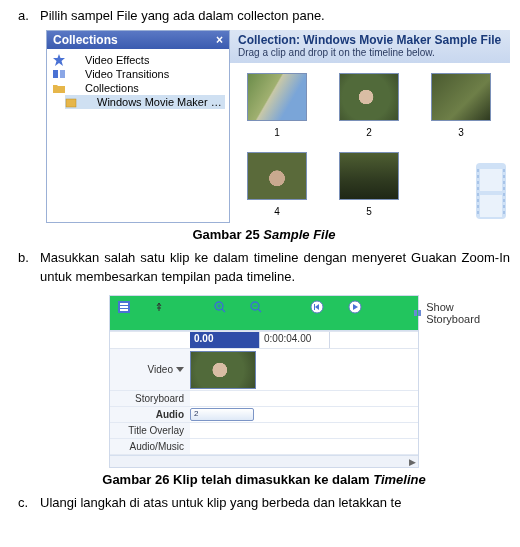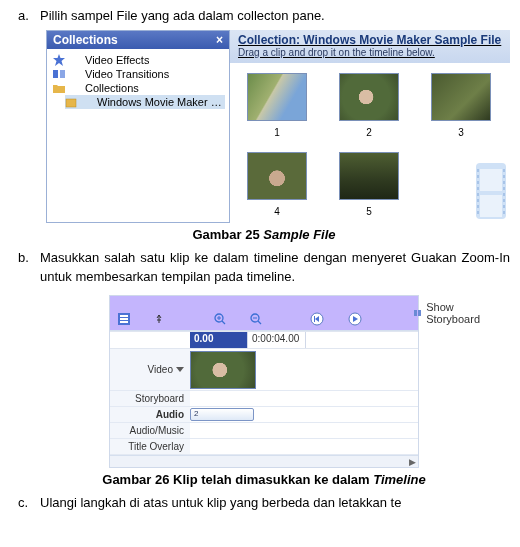--- a/index.html
+++ b/index.html
@@ -18,46 +18,46 @@
     .close-x { font-weight: 700; cursor: default; }
     .tree { padding: 4px 4px 6px 6px; font-size: 11px; }
     .tree-row { display: flex; align-items: center; padding: 1px 0; gap: 20px; }
     .tree-row.sel { background: #cfe0f2; }
     .tree-ind1 { margin-left: 12px; }
     .tree-label { white-space: nowrap; overflow: hidden; text-overflow: ellipsis; }
     .ic { width: 12px; height: 12px; display: inline-block; flex-shrink: 0; }
     .ic-star svg, .ic-trans svg, .ic-folder svg, .ic-bin svg { display: block; }
 
     .clips-pane { flex: 1; background: #fff; position: relative; }
-    .clips-header { background: linear-gradient(#dbe5f4,#c8d7ef); padding: 3px 8px 5px; text-decoration: underline; }
+    .clips-header { background: linear-gradient(#dbe5f4,#c8d7ef); padding: 3px 8px 5px; }
     .clips-title { font-weight: 700; font-size: 12px; color: #1a3a7a; }
     .clips-sub { font-size: 10px; color: #2a3a60; }
     .thumb-grid { display: flex; flex-wrap: wrap; gap: 14px 30px; padding: 10px 16px 6px; }
     .thumb-cell { width: 62px; display: flex; flex-direction: column; align-items: center; gap: 6px; }
     .thumb { width: 60px; height: 48px; border: 1px solid #7a90b8; background: #888; position: relative; overflow: hidden; }
     .thumb-num { font-size: 10px; }
     .film-strip { position: absolute; right: 0; bottom: 0; width: 38px; height: 100px; }
     
     .sc1 { background: linear-gradient(120deg,#6b8c4a 0%,#a0b070 40%,#c8c8a8 42%,#7aa5d8 70%); }
     .sc2 { background: radial-gradient(circle at 45% 50%,#d9bda4 0 18%,#516a3a 19% 60%,#3d4f2b 100%); }
     .sc3 { background: linear-gradient(135deg,#4a5a30 0%,#6e7f48 60%,#2f3a20 100%); }
     .sc4 { background: radial-gradient(circle at 50% 55%,#c9a98f 0 20%,#5a6a3a 21% 100%); }
     .sc5 { background: linear-gradient(180deg,#4e5e32 0%,#2f3a20 60%,#1f2715 100%); }
 
     
     .fig26 { margin: 8px auto 4px; width: 310px; background: #f3f6fb; border: 1px solid #cfd9ea; }
-    .tl-toolbar { display: flex; align-items: flex-end; gap: 24px; padding: 4px 8px; background: #c4b5fd; border-bottom: 1px solid #d5dfee; font-size: 11px; }
+    .tl-toolbar { display: flex; align-items: flex-start; gap: 24px; padding: 4px 8px; background: #22c55e; border-bottom: 1px solid #d5dfee; font-size: 11px; }
     .tl-ic { width: 14px; height: 14px; display: flex; align-items: center; justify-content: center; }
     .tl-btn { display: flex; align-items: center; gap: 4px; font-size: 11px; color: #333; padding: 1px 4px; border-radius: 2px; }
     .tl-sep { width: 1px; height: 14px; background: #c0c0c0; }
     .tl-time { display: flex; background: #fff; border-top: 1px solid #e0e6f0; border-bottom: 1px solid #e0e6f0; }
     .tl-left { width: 80px; }
     .tl-right { flex: 1; position: relative; }
     .tl-timehead { height: 16px; display: flex; font-size: 10px; color: #333; }
-    .tl-timehead .cell { width: 58px; border-right: 1px solid #d0d8e8; padding: 1px 4px; }
+    .tl-timehead .cell { width: 70px; border-right: 1px solid #d0d8e8; padding: 1px 4px; }
     .tl-timehead .cell.first { background: #2f4da8; color: #fff; font-weight: 700; }
     .tl-rows { display: flex; flex-direction: column; }
     .tl-row { display: flex; align-items: stretch; border-bottom: 1px solid #e3e9f3; min-height: 16px; }
     .tl-row.video { height: 42px; }
     .tl-row.audio { height: 16px; }
     .tl-row .lab { width: 80px; text-align: right; padding: 1px 6px; font-size: 10px; color: #333; display: flex; align-items: center; justify-content: flex-end; gap: 3px; }
     .tl-row .lab.bold { font-weight: 700; }
     .tl-row .track { flex: 1; background: #fff; position: relative; }
     .vid-clip { position: absolute; left: 0; top: 2px; width: 66px; height: 38px; border: 1px solid #6b84b6; overflow: hidden; }
     .aud-clip { position: absolute; left: 0; top: 1px; height: 13px; width: 64px; background: linear-gradient(#fff,#dfe9f7); border: 1px solid #7c95c6; border-radius: 2px; font-size: 8px; padding-left: 3px; color: #2a3a60; }
@@ -260,25 +260,25 @@
         <div class="lab">Storyboard</div>
         <div class="track"></div>
       </div>
       <div class="tl-row audio">
         <div class="lab bold">Audio</div>
         <div class="track">
           <div class="aud-clip">2</div>
         </div>
       </div>
       <div class="tl-row">
+        <div class="lab">Title Overlay</div>
+        <div class="track"></div>
+      </div>
+      <div class="tl-row">
         <div class="lab">Audio/Music</div>
-        <div class="track"></div>
-      </div>
-      <div class="tl-row">
-        <div class="lab">Title Overlay</div>
         <div class="track"></div>
       </div>
     </div>
     <div class="scroll-hint">
       <span class="srarrow">▶</span>
     </div>
   </div>
 
   <div class="caption">
     <span>Gambar 26 Klip telah dimasukkan ke dalam </span><span class="italic">Timeline</span>

